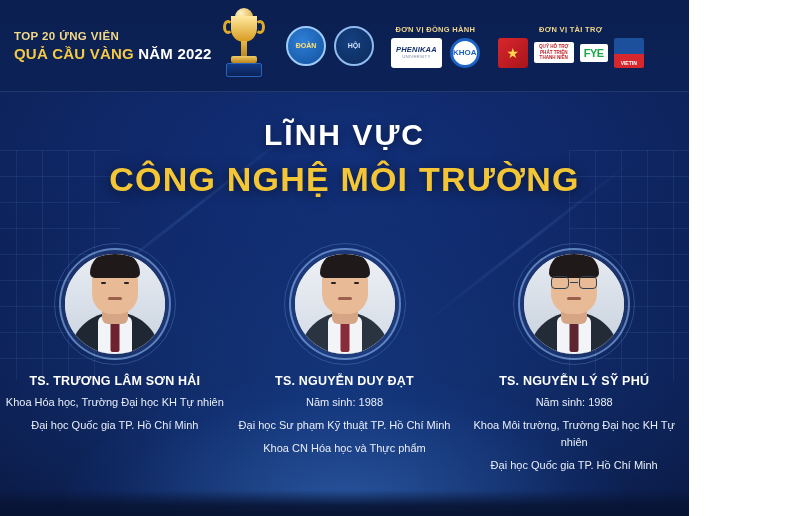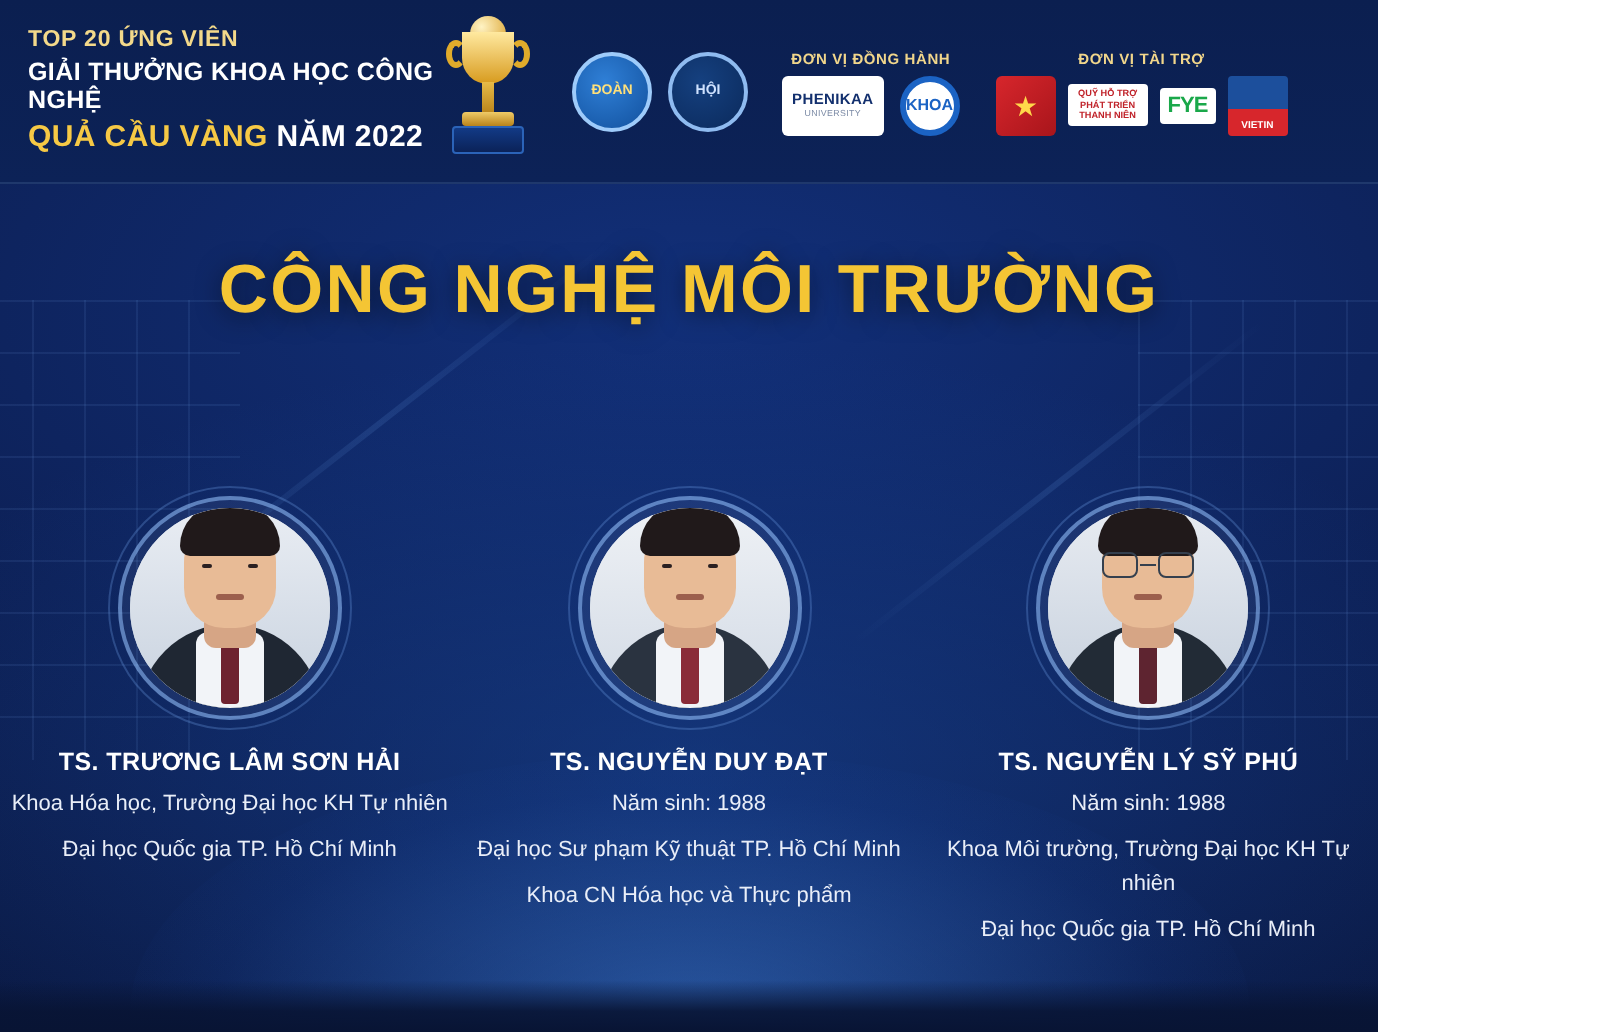--- a/index.html
+++ b/index.html
@@ -116,21 +116,21 @@
     font-size: 7px; font-weight: bold; text-align: center; line-height: 1.05;
   }
   .doan { background: radial-gradient(circle at 40% 35%, #2f7fd6, #12519e); color: #ffe07a; border: 2px solid #9ecbfa; }
   .hoi { background: radial-gradient(circle at 40% 35%, #15407f, #0b2a5c); color: #cfe2ff; border: 2px solid #8fbbf0; }
 
   .logo-box {
     background: #ffffff; border-radius: 3px; padding: 3px 5px;
     display: flex; flex-direction: column; align-items: center; justify-content: center;
     min-height: 30px;
   }
-  .logo-box .nm { font-size: 7.5px; font-weight: bold; color: #13306e; letter-spacing: .2px; line-height: 1.05; }
+  .logo-box .nm { font-size: 7.5px; font-weight: bold; color: #13306e; letter-spacing: .2px; line-height: 1.05; font-style: italic; }
   .logo-box .sub { font-size: 4.4px; color: #7b8aa5; letter-spacing: .2px; margin-top: 1px; }
   .circle-k {
     width: 30px; height: 30px; border-radius: 50%;
     border: 3px solid #1b63c4; background: #fff;
     display: flex; align-items: center; justify-content: center;
     color: #1b63c4; font-size: 8px; font-weight: bold;
   }
   .flag-logo {
     width: 30px; height: 30px; border-radius: 3px;
     background: linear-gradient(135deg,#d7262c,#a8151b);
@@ -256,21 +256,20 @@
   <div class="grid-left"></div>
   <div class="grid-right"></div>
   <div class="streak" style="left:40px; top:210px; width:300px; height:3px;"></div>
   <div class="streak" style="right:30px; top:240px; width:260px; height:3px;"></div>
   <div class="glow-bottom"></div>
 
   <div class="header">
 
     <div class="title-block">
       <div class="tl1">TOP 20 ỨNG VIÊN</div>
-      <div class="tl2">GIẢI THƯỞNG KHOA HỌC CÔNG NGHỆ</div>
       <div class="tl3">
         <span class="gold">QUẢ CẦU VÀNG</span>
         <span class="white">NĂM 2022</span>
       </div>
     </div>
 
     <div class="trophy">
       <div class="ball"></div>
       <div class="handleL"></div>
       <div class="handleR"></div>
@@ -322,20 +321,21 @@
           <div class="vietin">
             <span>VIETIN</span>
           </div>
         </div>
       </div>
 
     </div>
   </div>
 
   <div class="heading-wrap">
+    <div class="h-sub">LĨNH VỰC</div>
     <div class="h-main">CÔNG NGHỆ MÔI TRƯỜNG</div>
   </div>
 
   <div class="people">
 
     <div class="person">
       <div class="photo-ring">
         <div class="photo">
           <div class="ph-bg" style="background:linear-gradient(180deg,#e9edf3,#c8d2df);"></div>
           <div class="ph-suit" style="background:#1f2733;"></div>

